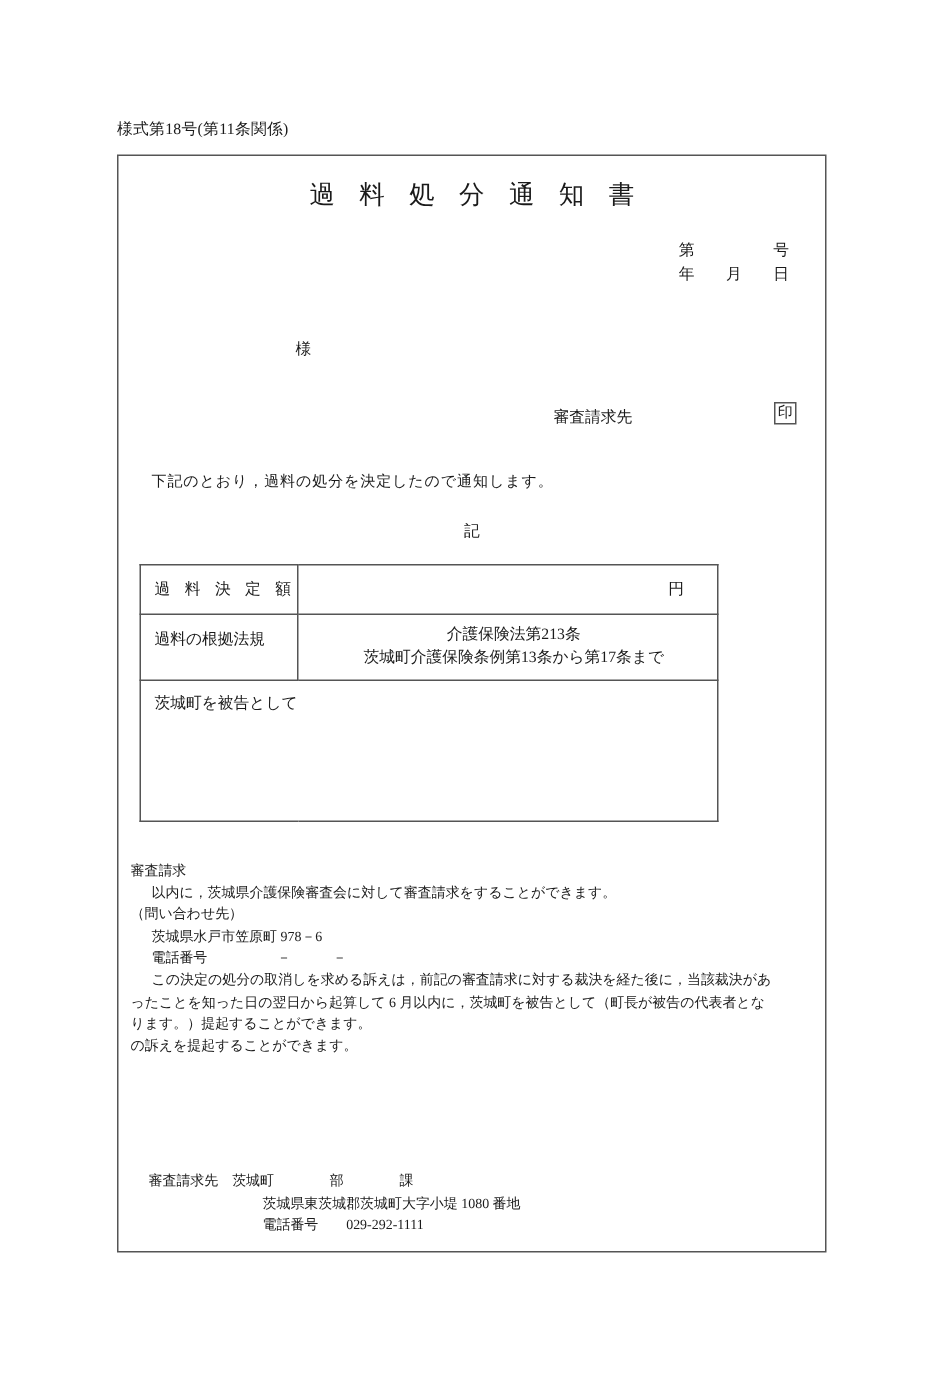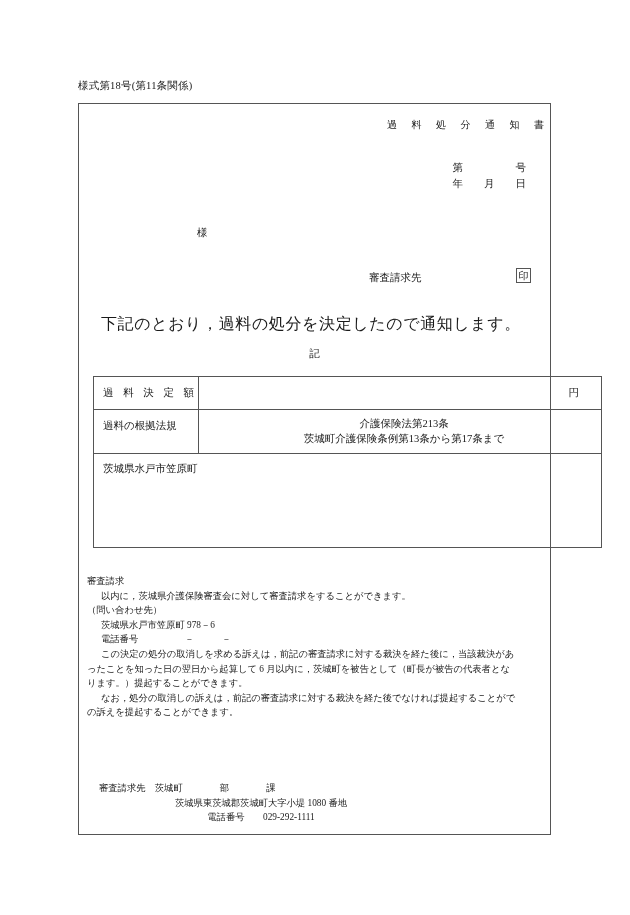--- a/index.html
+++ b/index.html
@@ -36,22 +36,22 @@
     border: 1px solid #555;
     box-sizing: border-box;
   }
 
   
   .doc-title {
     position: absolute;
     left: 0;
     right: 0;
     top: 14px;
-    text-align: right;
-    font-size: 10px;
+    text-align: center;
+    font-size: 17px;
     letter-spacing: 6px;
     text-indent: 6px;
   }
 
   
   .numblock {
     position: absolute;
     right: 24px;
     top: 56px;
     font-size: 10.5px;
@@ -87,38 +87,38 @@
     line-height: 14px;
     text-align: center;
     box-sizing: border-box;
   }
 
   
   .notice {
     position: absolute;
     left: 22px;
     top: 210px;
-    font-size: 16px;
+    font-size: 10px;
     letter-spacing: 0.6px;
   }
   .kiji {
     position: absolute;
     left: 0;
     right: 0;
     top: 243px;
     text-align: center;
     font-size: 10.5px;
   }
 
   
   .tbl {
     position: absolute;
     left: 14px;
     top: 272px;
-    width: 509px;
+    width: 386px;
     border-collapse: collapse;
     table-layout: fixed;
     font-size: 10.5px;
   }
   .tbl td {
     border: 1px solid #555;
     padding: 0;
     vertical-align: top;
   }
   .lbl-cell {
@@ -163,21 +163,21 @@
 
   
   .inquiry {
     position: absolute;
     left: 8px;
     top: 677px;
     font-size: 9.3px;
     line-height: 14.6px;
   }
   .inq-row1 { padding-left: 12px; white-space: pre; }
-  .inq-row2 { padding-left: 88px; white-space: pre; text-align: center; }
+  .inq-row2 { padding-left: 88px; white-space: pre; }
 </style>
 </head>
 <body>
 
 <div class="form-no">様式第18号(第11条関係)</div>
 
 <div class="sheet">
 
   <div class="doc-title">過 料 処 分 通 知 書</div>
 
@@ -210,36 +210,35 @@
       </td>
       <td>
         <div class="r2-val">
           <div>介護保険法第213条</div>
           <div>茨城町介護保険条例第13条から第17条まで</div>
         </div>
       </td>
     </tr>
     <tr>
       <td class="r3" colspan="2">
-        <div class="r3-label">茨城県水戸市笠原町</div>
+        <div class="r3-label">茨城町を被告として</div>
       </td>
     </tr>
   </tbody>
     </table>
 
   <div class="lower">
     <div class="head">審査請求</div>
     <p class="ind-line">以内に，茨城県介護保険審査会に対して審査請求をすることができます。</p>
     <p>（問い合わせ先）</p>
     <p class="ind-line">茨城県水戸市笠原町 978－6</p>
     <p class="ind-line">電話番号　　　　　－　　　－</p>
     <p class="ind1 just">この決定の処分の取消しを求める訴えは，前記の審査請求に対する裁決を経た後に，当該裁決があ</p>
     <p class="just">ったことを知った日の翌日から起算して 6 月以内に，茨城町を被告として（町長が被告の代表者とな</p>
     <p>ります。）提起することができます。</p>
-    <p class="ind1 just">なお，処分の取消しの訴えは，前記の審査請求に対する裁決を経た後でなければ提起することがで</p>
     <p>の訴えを提起することができます。</p>
   </div>
 
   <div class="inquiry">
     <div class="inq-row1">審査請求先　茨城町　　　　部　　　　課</div>
     <div class="inq-row2">茨城県東茨城郡茨城町大字小堤 1080 番地</div>
     <div class="inq-row2">電話番号　　029-292-1111</div>
   </div>
 
 </div>

